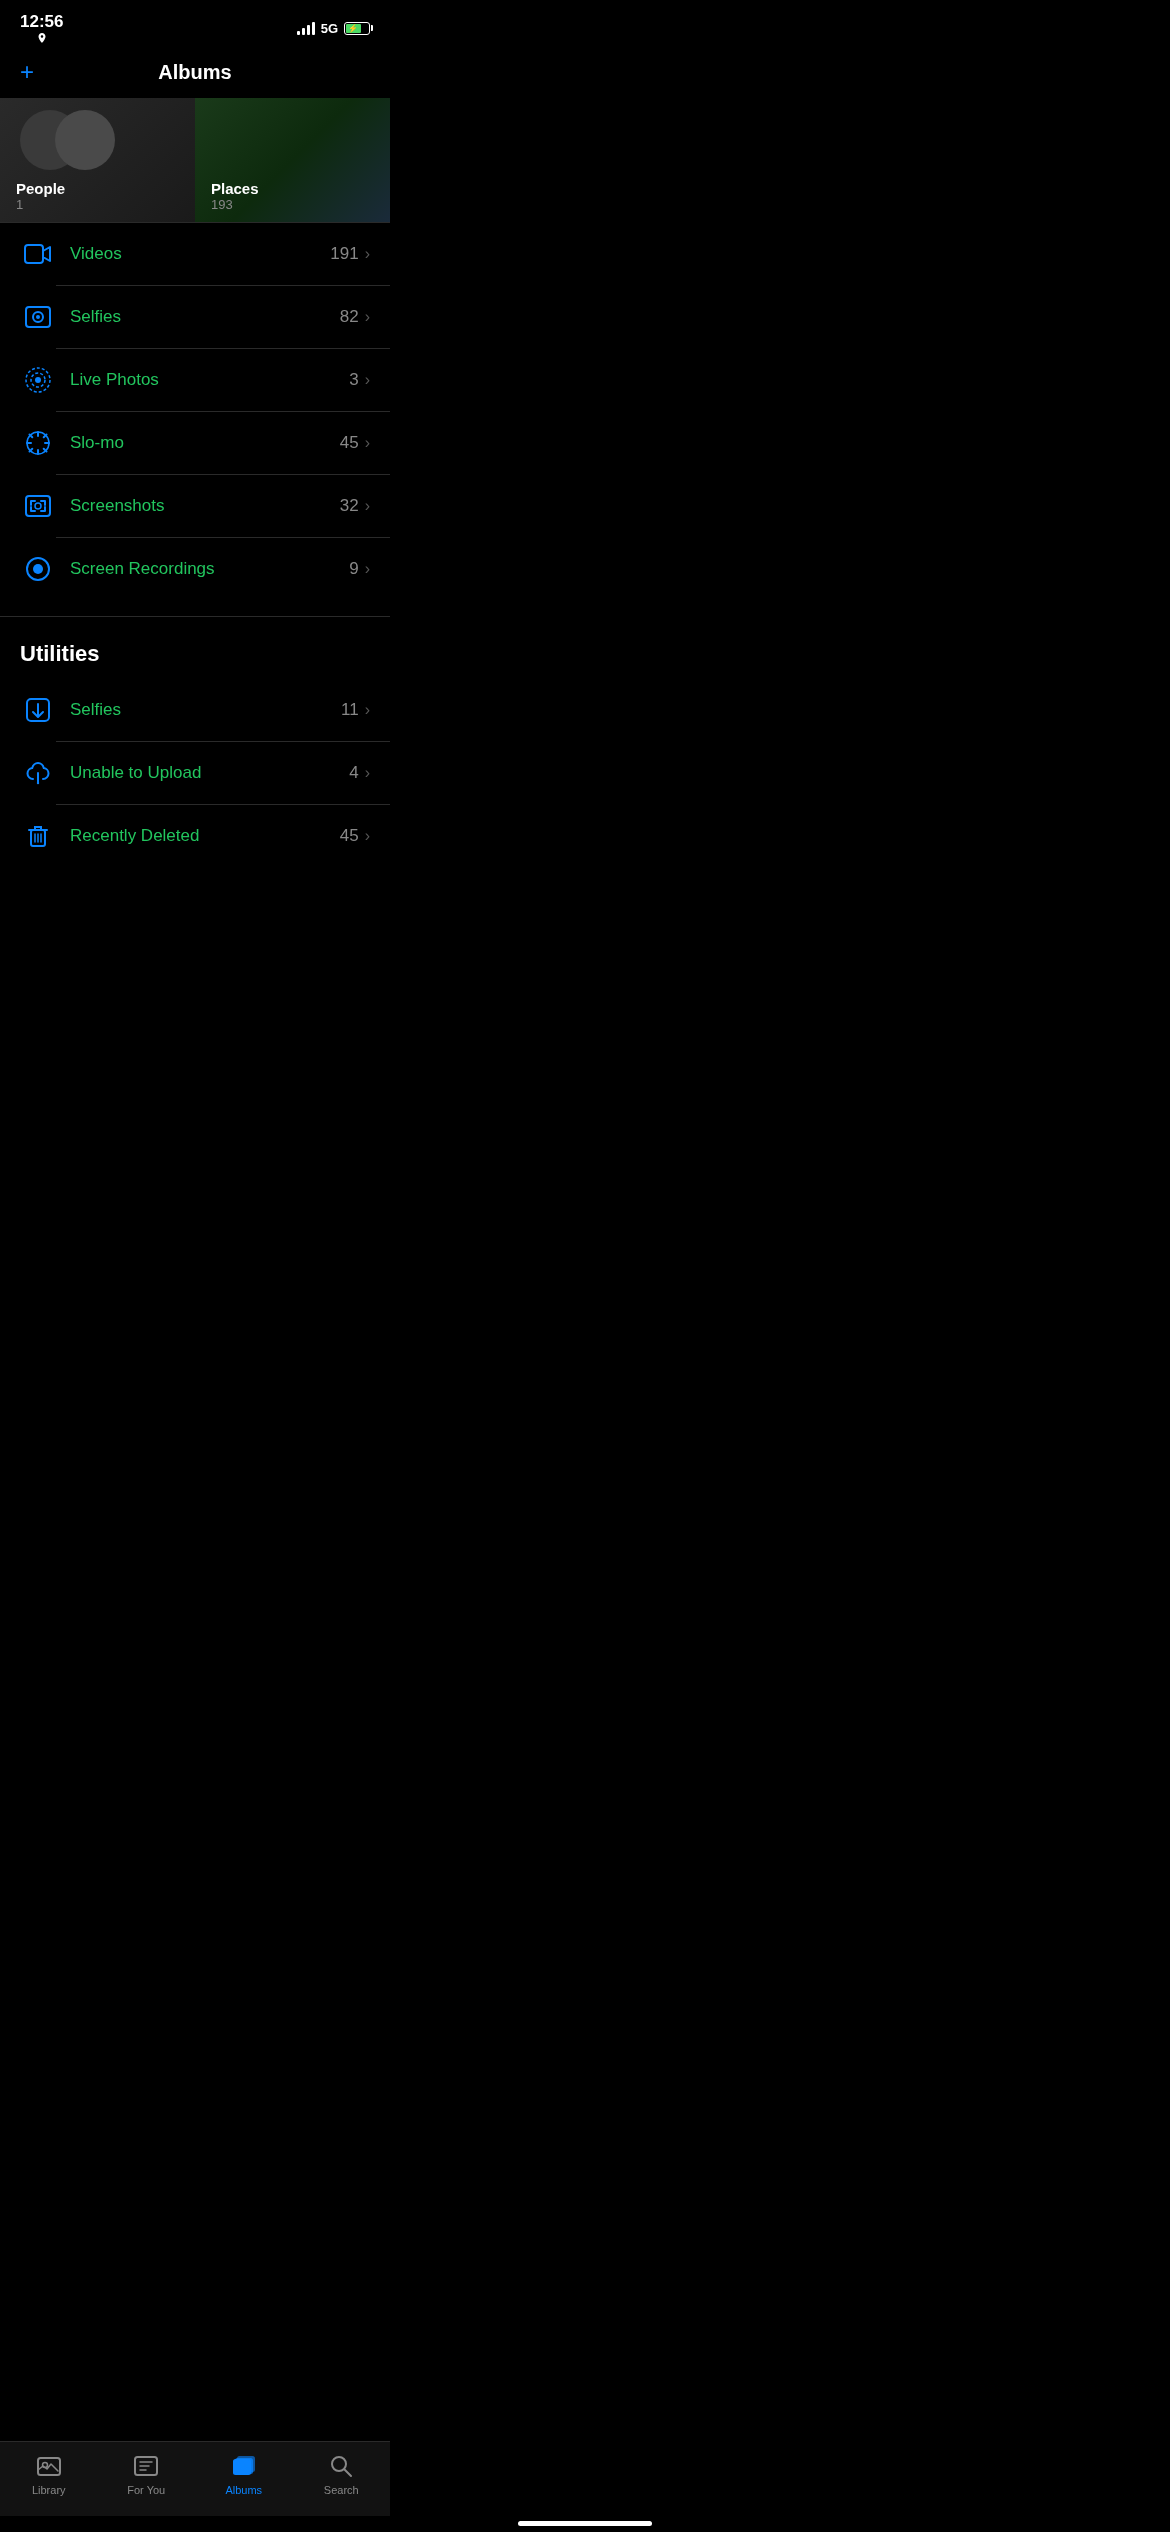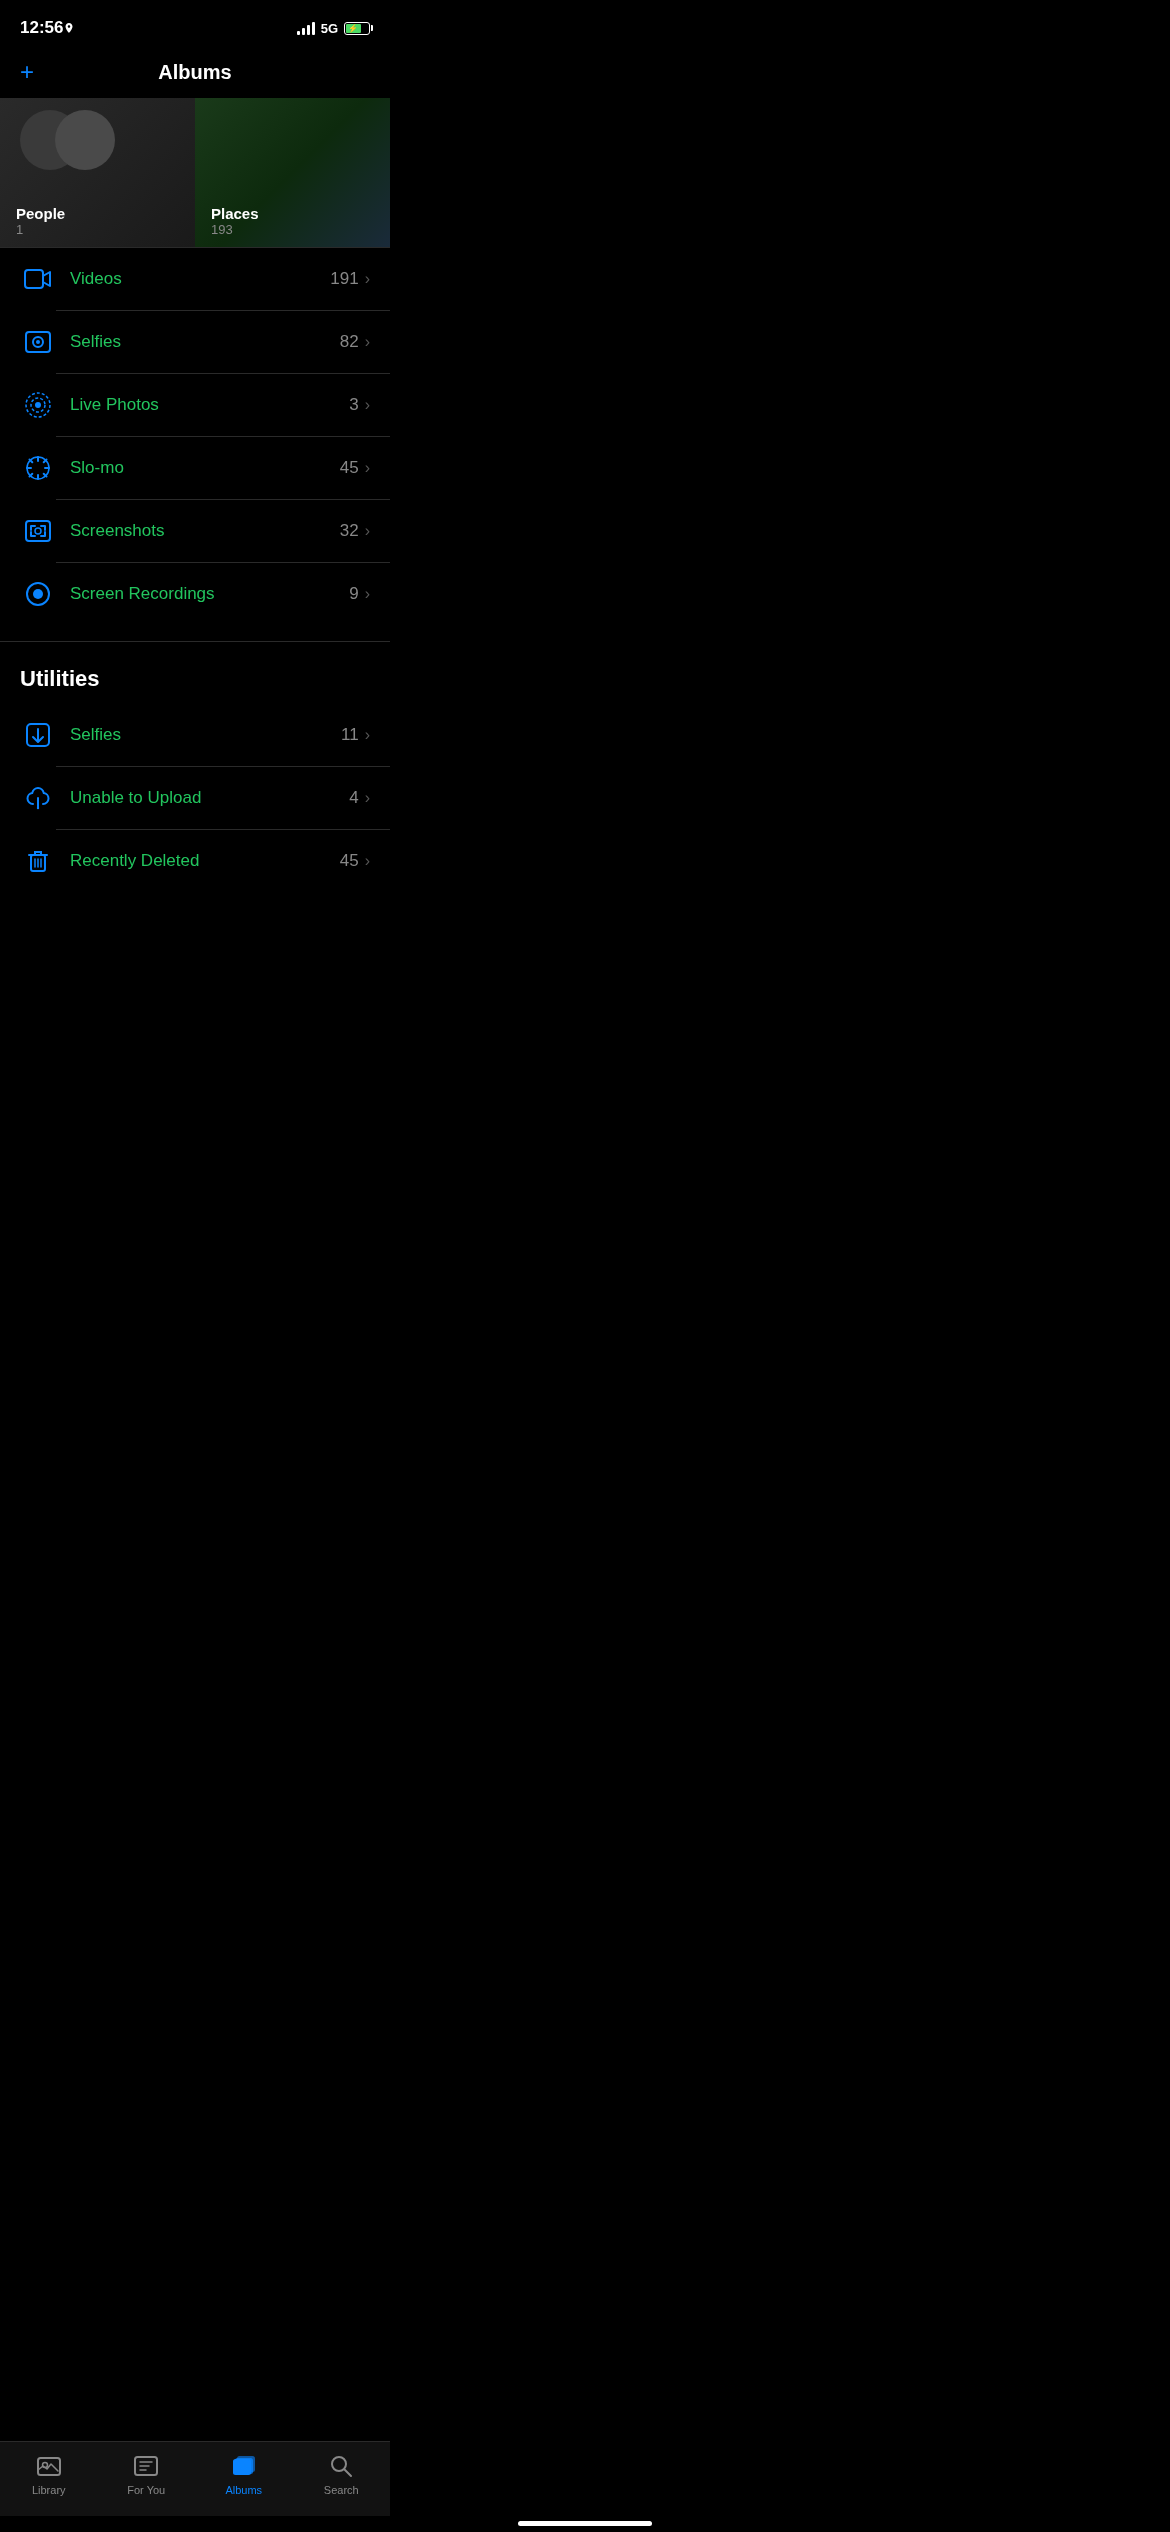--- a/index.html
+++ b/index.html
@@ -23,20 +23,21 @@
       padding: 14px 20px 8px;
       height: 50px;
     }
 
     .status-time {
       font-size: 17px;
       font-weight: 600;
       color: #fff;
       display: flex;
       align-items: center;
+      flex-direction: column;
     }
 
     .status-icons {
       display: flex;
       align-items: center;
       gap: 6px;
     }
 
     .signal-bars {
       display: flex;
@@ -123,21 +124,21 @@
       position: absolute;
       left: 50%;
       transform: translateX(-50%);
     }
 
     
     .people-places {
       display: flex;
       gap: 0;
       padding: 0 0 0 0;
-      height: 149px;
+      height: 124px;
       position: relative;
     }
 
     .album-card {
       flex: 1;
       position: relative;
       overflow: hidden;
     }
 
     .album-card-left {

